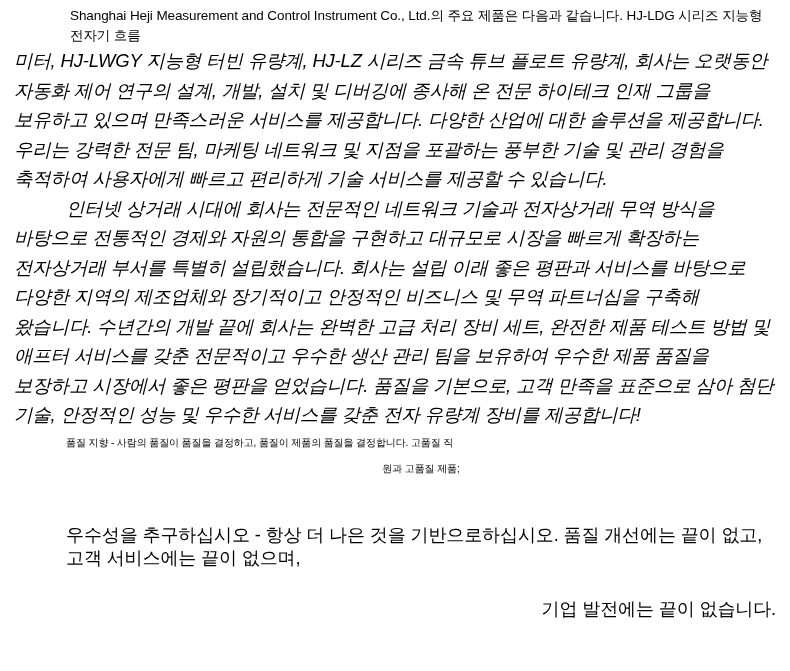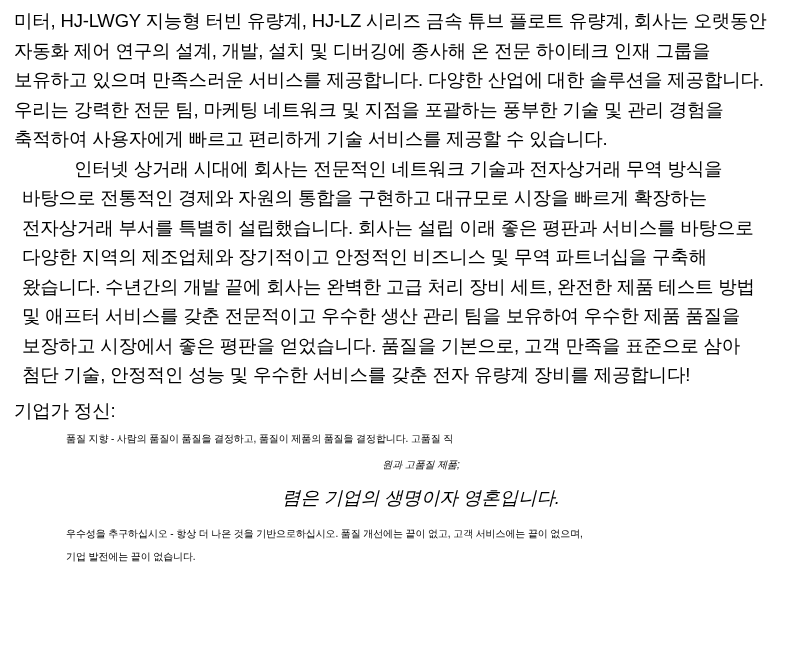--- a/index.html
+++ b/index.html
@@ -30,79 +30,78 @@
     padding-left: 56px;
     letter-spacing: -0.1px;
   }
   .body-para {
     font-size: 18.5px;
     line-height: 29.5px;
     margin: 0;
     text-align: left;
     letter-spacing: -0.2px;
     word-break: keep-all;
+    font-style: italic;
   }
   .body-para.indent {
     text-indent: 52px;
-    margin-left: 8px;
   }
   .heading {
     font-size: 18.5px;
     line-height: 30px;
     margin: 6px 0 0 0;
     letter-spacing: -0.2px;
   }
   .sub-block {
     padding-left: 52px;
   }
   .sub-para {
     font-size: 10px;
     line-height: 26px;
     margin: 0;
     letter-spacing: -0.1px;
     text-align: left;
   }
   .sub-para.center-second {
     text-align: center;
-    font-style: italic;
   }
   .sub-para.big {
     font-size: 18.5px;
     line-height: 30px;
   }
   .sub-para.small {
-    font-size: 10px;
+    font-size: 18px;
     line-height: 23px;
+    margin-top: 28px;
   }
   .sub-para.tail-center {
-    text-align: left;
+    text-align: right;
   }
   .gap-s { height: 5px; }
   .gap-m { height: 9px; }
 </style>
 </head>
 <body>
 
 <div class="page">
 
+  <p class="lead">Shanghai Heji Measurement and Control Instrument Co., Ltd.의 주요 제품은 다음과 같습니다. HJ-LDG 시리즈 지능형 전자기 흐름</p>
 
   <p class="body-para">미터, HJ-LWGY 지능형 터빈 유량계, HJ-LZ 시리즈 금속 튜브 플로트 유량계, 회사는 오랫동안 자동화 제어 연구의 설계, 개발, 설치 및 디버깅에 종사해 온 전문 하이테크 인재 그룹을 보유하고 있으며 만족스러운 서비스를 제공합니다. 다양한 산업에 대한 솔루션을 제공합니다. 우리는 강력한 전문 팀, 마케팅 네트워크 및 지점을 포괄하는 풍부한 기술 및 관리 경험을 축적하여 사용자에게 빠르고 편리하게 기술 서비스를 제공할 수 있습니다.</p>
 
   <p class="body-para indent">인터넷 상거래 시대에 회사는 전문적인 네트워크 기술과 전자상거래 무역 방식을 바탕으로 전통적인 경제와 자원의 통합을 구현하고 대규모로 시장을 빠르게 확장하는 전자상거래 부서를 특별히 설립했습니다. 회사는 설립 이래 좋은 평판과 서비스를 바탕으로 다양한 지역의 제조업체와 장기적이고 안정적인 비즈니스 및 무역 파트너십을 구축해 왔습니다. 수년간의 개발 끝에 회사는 완벽한 고급 처리 장비 세트, 완전한 제품 테스트 방법 및 애프터 서비스를 갖춘 전문적이고 우수한 생산 관리 팀을 보유하여 우수한 제품 품질을 보장하고 시장에서 좋은 평판을 얻었습니다. 품질을 기본으로, 고객 만족을 표준으로 삼아 첨단 기술, 안정적인 성능 및 우수한 서비스를 갖춘 전자 유량계 장비를 제공합니다!</p>
 
-  <p class="heading">기업가 정신:</p>
 
   <div class="sub-block">
 
     <p class="sub-para">품질 지향 - 사람의 품질이 품질을 결정하고, 품질이 제품의 품질을 결정합니다. 고품질 직</p>
     <p class="sub-para center-second">원과 고품질 제품;</p>
 
     <div class="gap-s"></div>
 
-    <p class="sub-para big center-second">렴은 기업의 생명이자 영혼입니다.</p>
 
     <div class="gap-m"></div>
 
     <p class="sub-para small">우수성을 추구하십시오 - 항상 더 나은 것을 기반으로하십시오. 품질 개선에는 끝이 없고, 고객 서비스에는 끝이 없으며,</p>
     <p class="sub-para small tail-center">기업 발전에는 끝이 없습니다.</p>
 
     <div class="gap-m"></div>
 
 
   </div>

